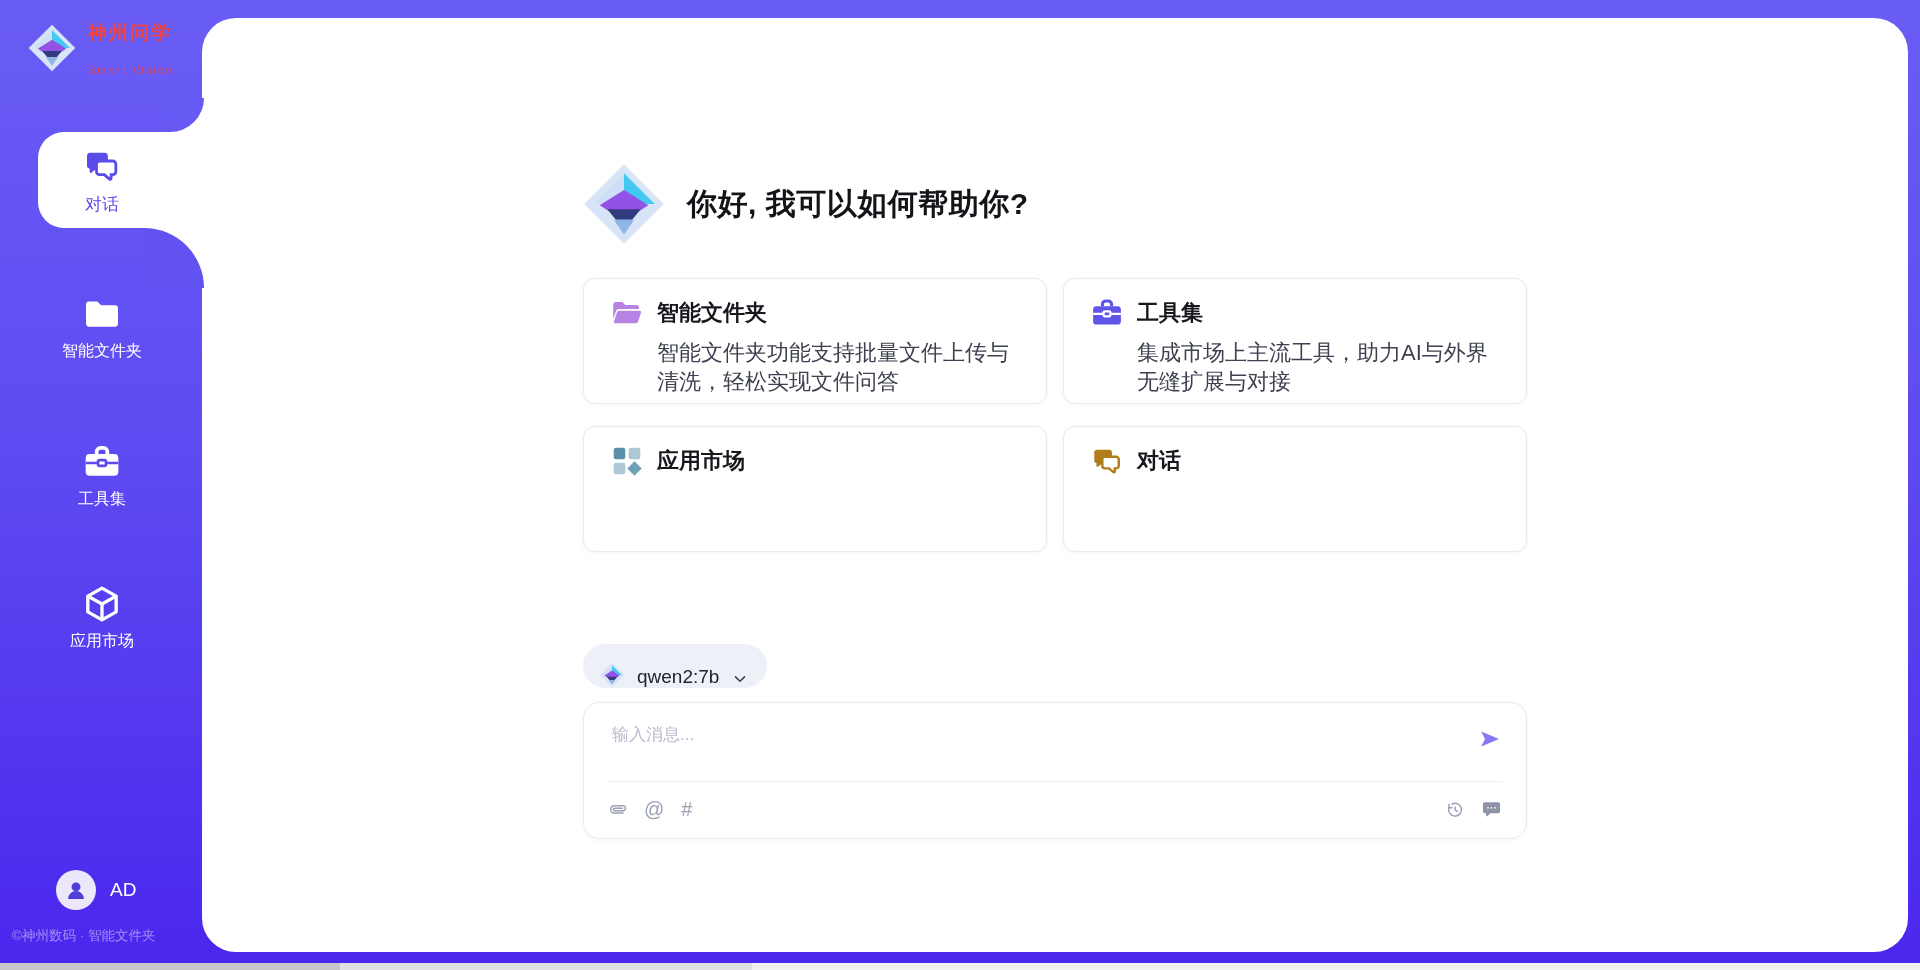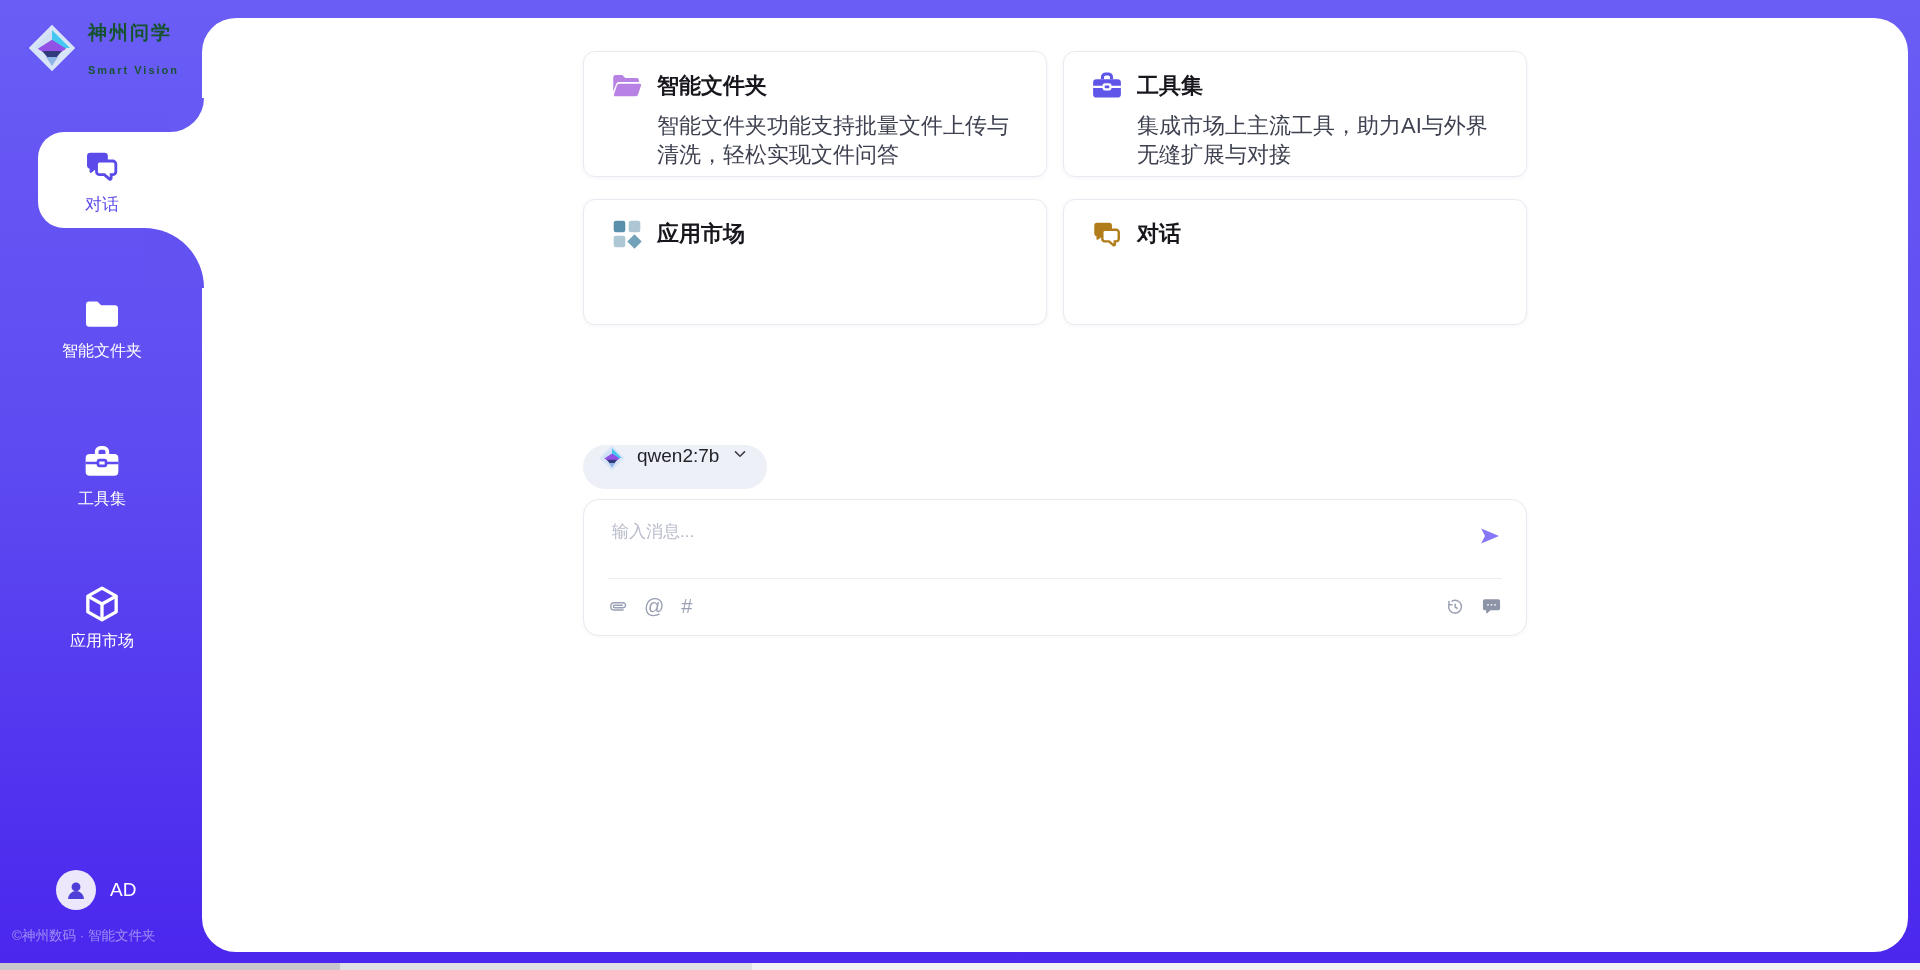--- a/index.html
+++ b/index.html
@@ -4,24 +4,24 @@
 <style>
   html,body{margin:0;padding:0;}
   body{font-family:"Liberation Sans","DejaVu Sans",sans-serif;background:#fff;}
   .app{position:relative;width:1920px;height:970px;overflow:hidden;}
 
   
   .bg{position:absolute;inset:0;background:linear-gradient(180deg,#6a5df5 0%,#5d4af1 48%,#4b26ee 100%);}
   .main-surface{position:absolute;left:202px;top:18px;right:12px;bottom:18px;background:#fff;border-radius:34px;}
 
   
-  .brand{position:absolute;left:28px;top:20px;display:flex;align-items:center;gap:12px;color:#14532d;}
+  .brand{position:absolute;left:28px;top:20px;display:flex;align-items:center;gap:12px;color:#ef4444;}
   .brand .gem{width:48px;height:48px;}
   .brand-name{font-size:19px;font-weight:700;letter-spacing:2px;}
-  .brand-sub{font-size:11px;letter-spacing:2px;margin-top:18px;opacity:.95;font-weight:bold;}
+  .brand-sub{font-size:11px;letter-spacing:2px;margin-top:18px;opacity:.95;}
 
   .active-pill{position:absolute;left:38px;top:132px;width:166px;height:96px;background:#fff;border-radius:26px 0 0 26px;z-index:2;}
   .curve{position:absolute;z-index:2;}
   .curve .w{position:absolute;inset:0;background:#fff;}
   .curve .p{position:absolute;inset:0;}
   .curve-top{left:170px;top:98px;width:34px;height:34px;}
   .curve-top .p{background:#675af4;border-bottom-right-radius:100%;}
   .curve-bottom{left:144px;top:228px;width:60px;height:60px;}
   .curve-bottom .p{background:#6252f2;border-top-right-radius:100%;}
 
@@ -42,21 +42,21 @@
   .greeting h1{margin:0;font-size:30px;font-weight:700;color:#131318;letter-spacing:.5px;}
 
   .cards{margin-top:33px;display:grid;grid-template-columns:464px 464px;column-gap:16px;row-gap:22px;}
   .card{box-sizing:border-box;height:126px;background:#fff;border:1px solid #e9e9f2;border-radius:12px;
         padding:17px 24px 0 26px;box-shadow:0 1px 4px rgba(30,25,70,.05);cursor:pointer;}
   .card-head{display:flex;align-items:center;gap:13px;}
   .card-head svg{width:34px;height:34px;flex:0 0 34px;}
   .card-title{font-size:22px;font-weight:700;color:#17171d;}
   .card-desc{margin-top:8px;margin-left:47px;font-size:22px;line-height:29px;color:#3e4150;}
 
-  .model-pill{margin-top:120px;display:inline-flex;align-items:flex-start;gap:12px;height:44px;
+  .model-pill{margin-top:92px;display:inline-flex;align-items:flex-end;gap:12px;height:44px;
               padding:0 18px 0 16px;border-radius:22px;background:#eef0f7;cursor:pointer;border:none;}
   .model-pill .gem{width:26px;height:26px;}
   .model-name{font-size:19px;color:#23232b;}
 
   .composer{position:relative;margin-top:10px;box-sizing:border-box;width:944px;height:137px;background:#fff;
             border:1px solid #e9eaf1;border-radius:16px;box-shadow:0 1px 5px rgba(30,25,70,.04);}
   .composer textarea{position:absolute;left:26px;top:18px;width:860px;height:50px;border:none;outline:none;
             resize:none;font-family:inherit;font-size:17px;color:#0369a1;background:transparent;}
   .composer textarea::placeholder{color:#b7bbca;}
   .send-btn{position:absolute;right:24px;top:24px;width:24px;height:24px;background:none;border:none;padding:0;cursor:pointer;}
@@ -86,20 +86,26 @@
     </g>
   </defs>
 </svg>
 
 <div class="app">
   <div class="bg"></div>
 
   <div class="main-surface">
     <div class="content-col">
 
+      <div class="greeting">
+        <svg class="gem" viewBox="0 0 64 64">
+            <use href="#gem-shape"></use>
+          </svg>
+        <h1>你好, 我可以如何帮助你?</h1>
+      </div>
 
       <div class="cards">
 
         <div class="card">
           <div class="card-head">
             <svg viewBox="0 0 24 24" fill="#b782e3">
               <path d="M2.3 6a1.7 1.7 0 0 1 1.7-1.7h4.6l2.2 2.1h8a1.6 1.6 0 0 1 1.6 1.6v1.2H6.2a2 2 0 0 0-1.9 1.4L2.3 16Z"></path>
               <path d="M6.5 10.4h14.3a1.1 1.1 0 0 1 1.05 1.45l-2.1 6.3a1.7 1.7 0 0 1-1.6 1.15H3.9a1.1 1.1 0 0 1-1.05-1.45l2.1-6.3a1.7 1.7 0 0 1 1.55-1.15Z"></path>
             </svg>
             <span class="card-title">智能文件夹</span>

